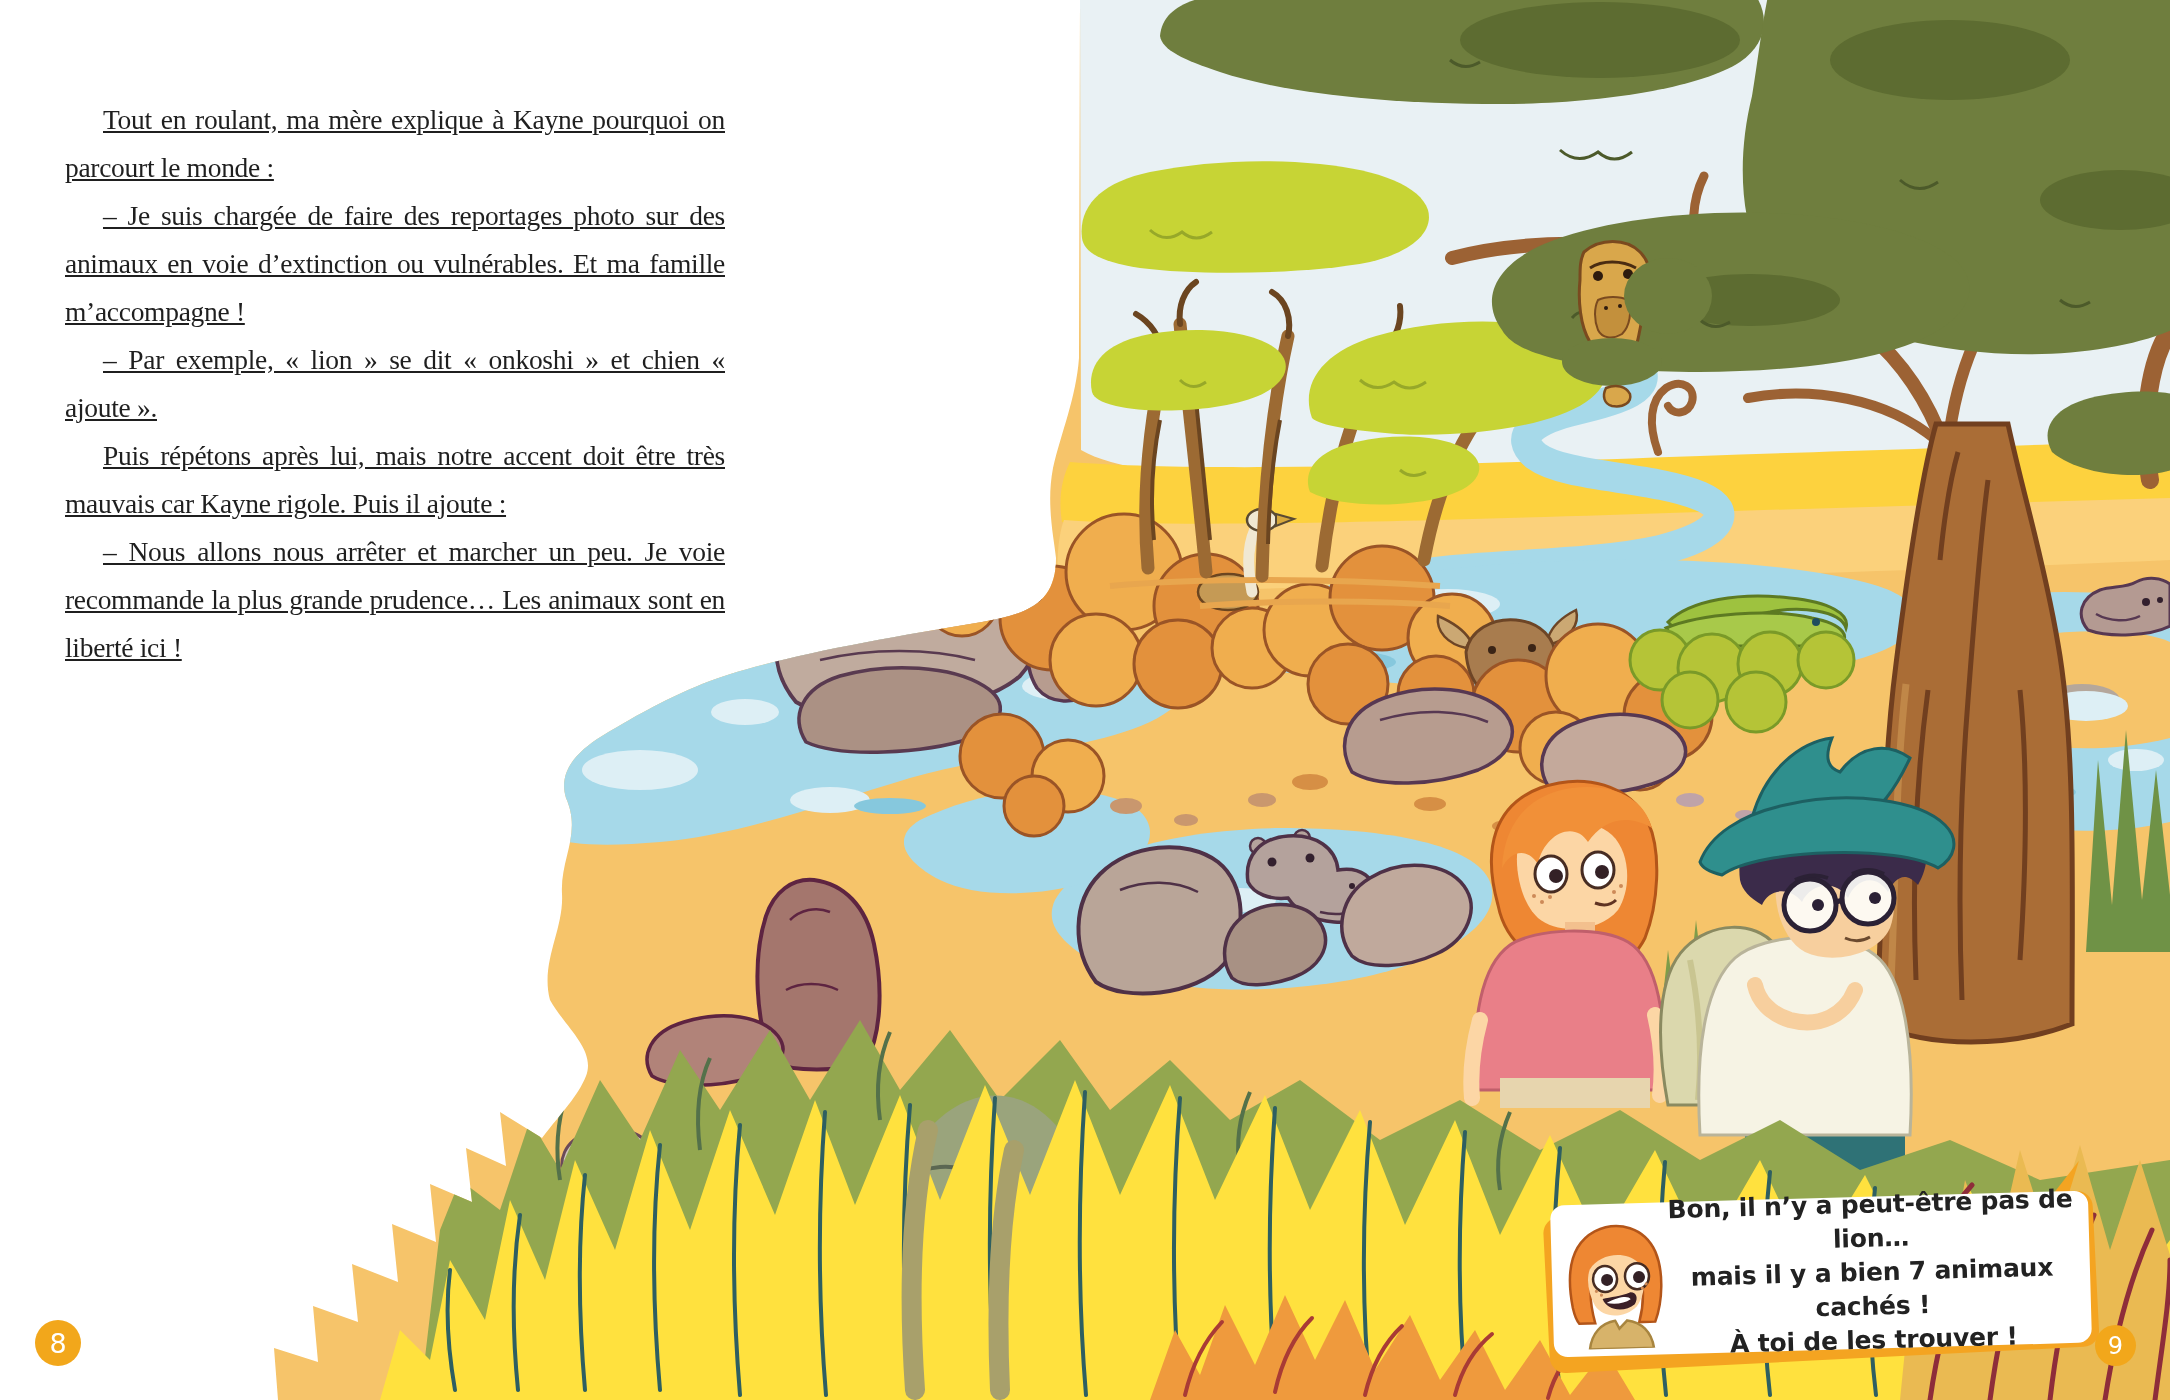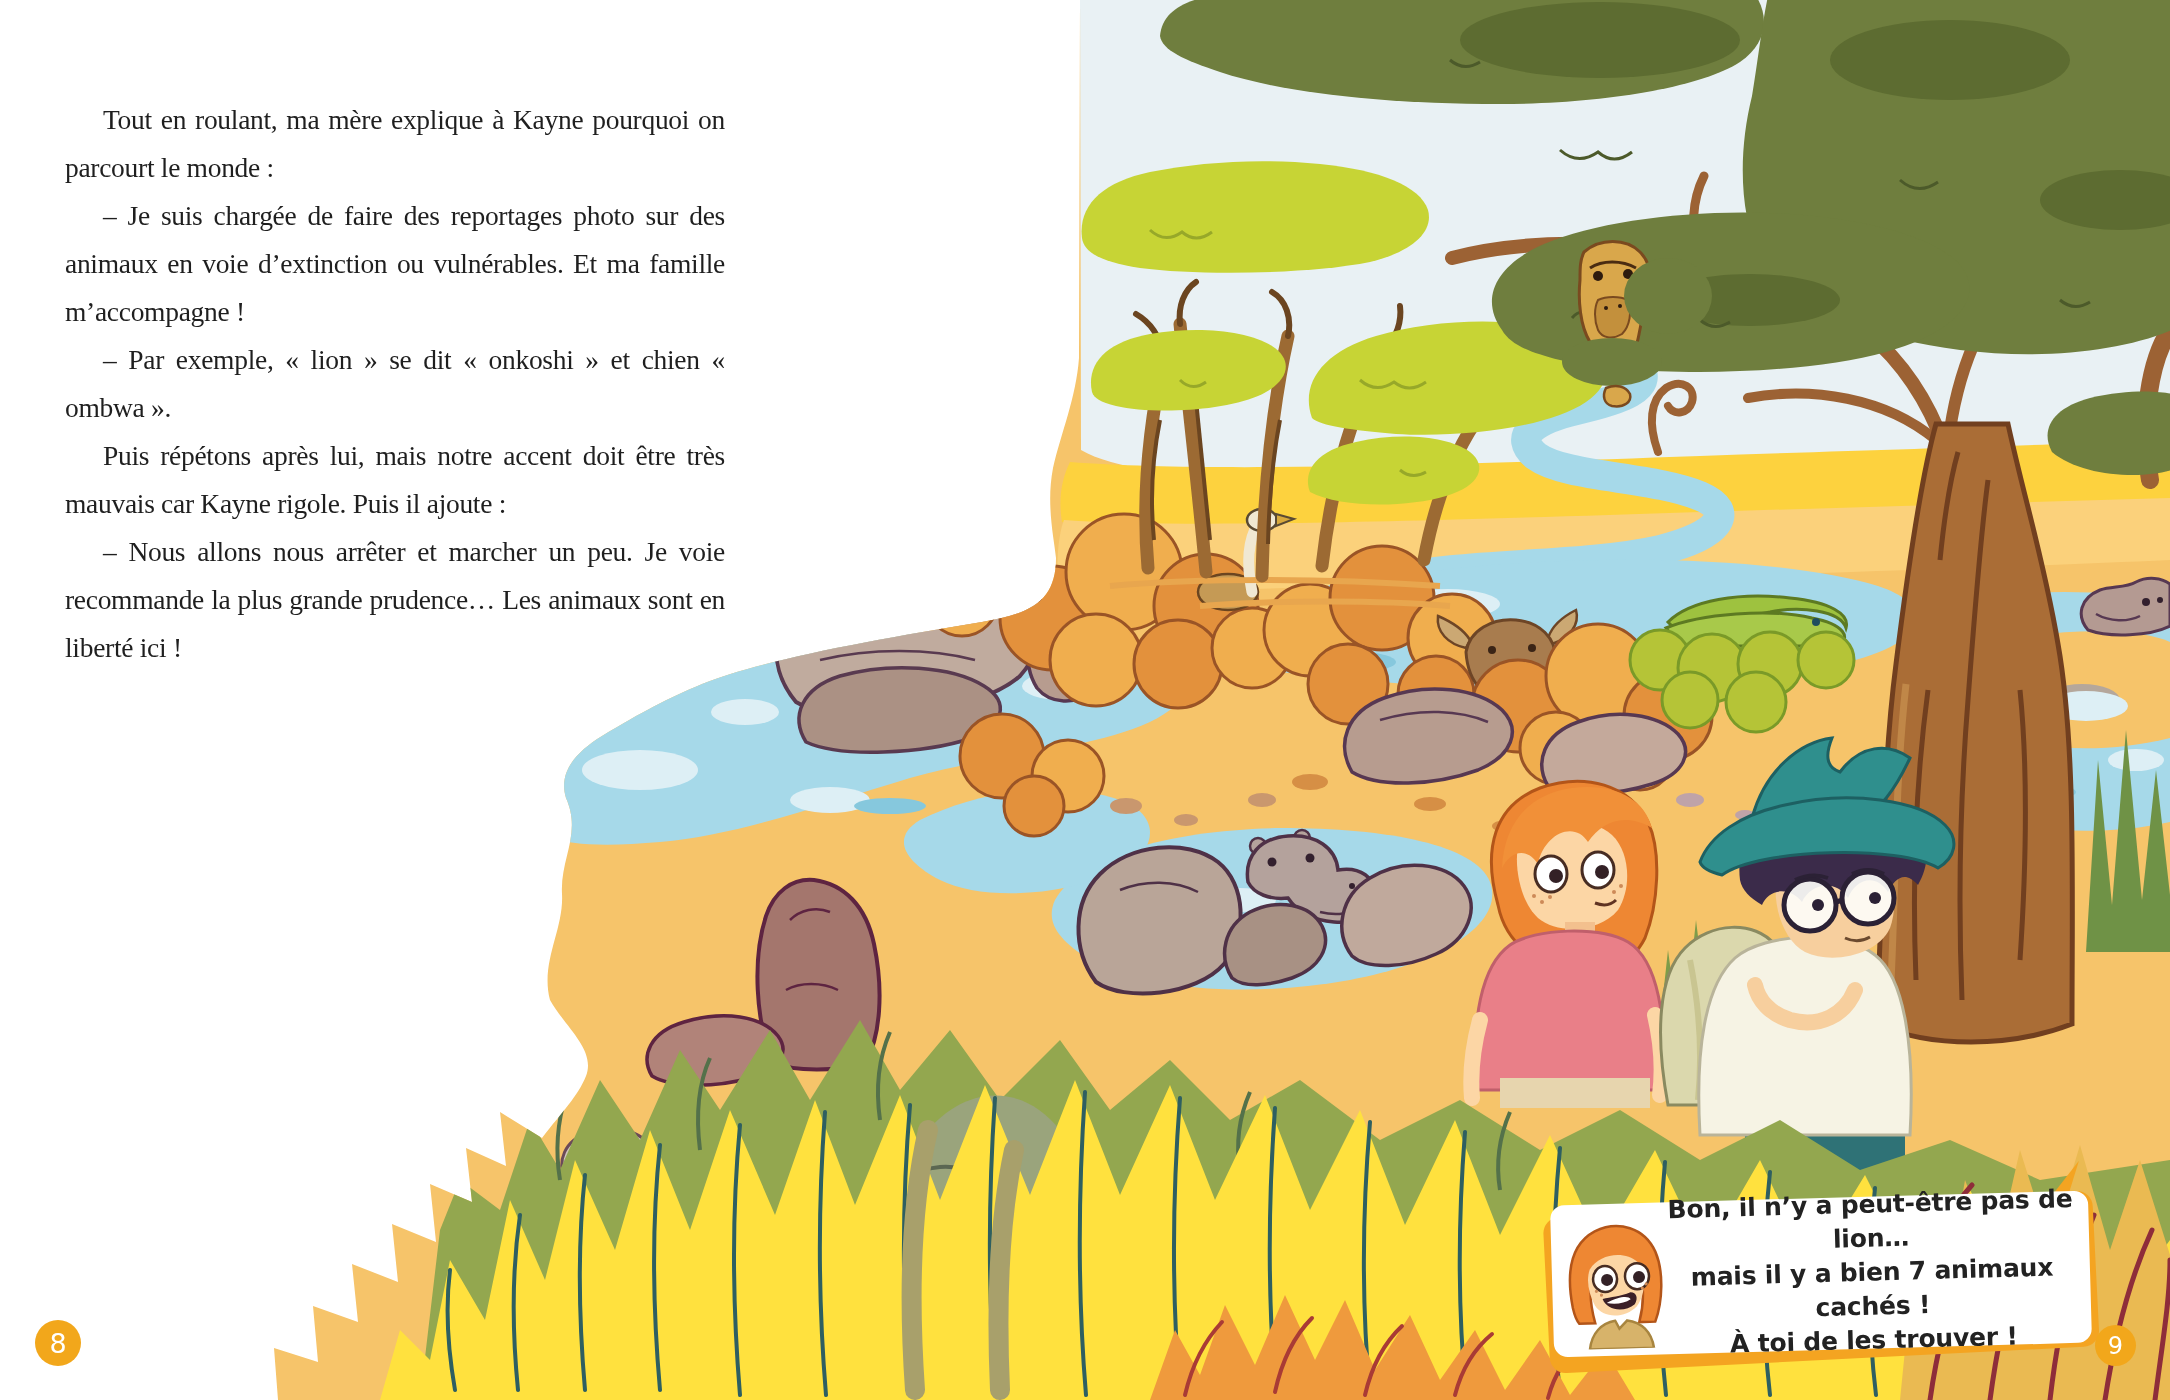--- a/index.html
+++ b/index.html
@@ -2,21 +2,21 @@
 <html><head>
 <meta charset="utf-8">
 <style>
   html,body{margin:0;padding:0;background:#ffffff;}
   .spread{position:relative;width:2170px;height:1400px;background:#ffffff;overflow:hidden;
           font-family:"Liberation Serif",serif;}
   .illustration-svg{position:absolute;left:0;top:0;width:2170px;height:1400px;}
   
   .text-col{position:absolute;left:65px;top:96px;width:660px;color:#1f1f1f;
             font-size:27.5px;line-height:48px;letter-spacing:-0.3px;}
-  .text-col p{margin:0;text-indent:38px;text-align:justify;}
+  .text-col p{margin:0;text-indent:38px;text-align:justify;text-decoration:underline;}
   .text-col p.narrow1{width:548px;}
   .text-col p.narrow2{width:474px;}
   
   .bubble{position:absolute;left:1552px;top:1198px;width:538px;height:152px;
           transform:rotate(-1.6deg);}
   .bubble-back{position:absolute;left:-6px;top:6px;right:-6px;bottom:-10px;
                background:#f4a421;border-radius:16px;transform:rotate(-1.3deg);}
   .bubble-tail{position:absolute;right:8px;top:-30px;width:52px;height:58px;
                background:#f4a421;clip-path:polygon(8% 100%,100% 0,62% 100%);}
   .bubble-face{position:absolute;inset:0;background:#ffffff;border-radius:14px;
@@ -403,21 +403,21 @@
             <path d="M 1455,1395 C 1462,1368 1475,1348 1492,1334"></path>
           <path d="M 1548,1398 C 1555,1372 1568,1354 1585,1342"></path>
         </g>
       </g>
     </g>
   </svg>
 
   <div class="text-col">
     <p>Tout en roulant, ma mère explique à Kayne pourquoi on parcourt le monde :</p>
     <p>– Je suis chargée de faire des reportages photo sur des animaux en voie d’extinction ou vulnérables. Et ma famille m’accompagne !</p>
-    <p>– Par exemple, « lion » se dit « onkoshi » et chien « ombwa ».</p>
+    <p>– Par exemple, « lion » se dit « onkoshi » et chien « ajoute ».</p>
     <p>Puis répétons après lui, mais notre accent doit être très mauvais car Kayne rigole. Puis il ajoute :</p>
     <p>– Nous allons nous arrêter et marcher un peu. Je voie recommande la plus grande prudence… Les animaux sont en liberté ici !</p>
   </div>
 
   <div class="bubble">
     <div class="bubble-tail"></div>
     <div class="bubble-back"></div>
     <div class="bubble-face">
       <svg width="110" height="138" viewBox="0 0 110 138">
         <path d="M 14,96 C 8,60 14,32 38,20 C 62,9 88,18 98,42 C 106,62 104,92 96,112 L 80,112 C 86,92 86,70 80,58 C 70,64 50,66 36,60 C 30,76 32,96 36,112 L 20,112 C 16,107 15,101 14,96 Z" fill="#ee8733" stroke="#b35519" stroke-width="2.5"></path>

